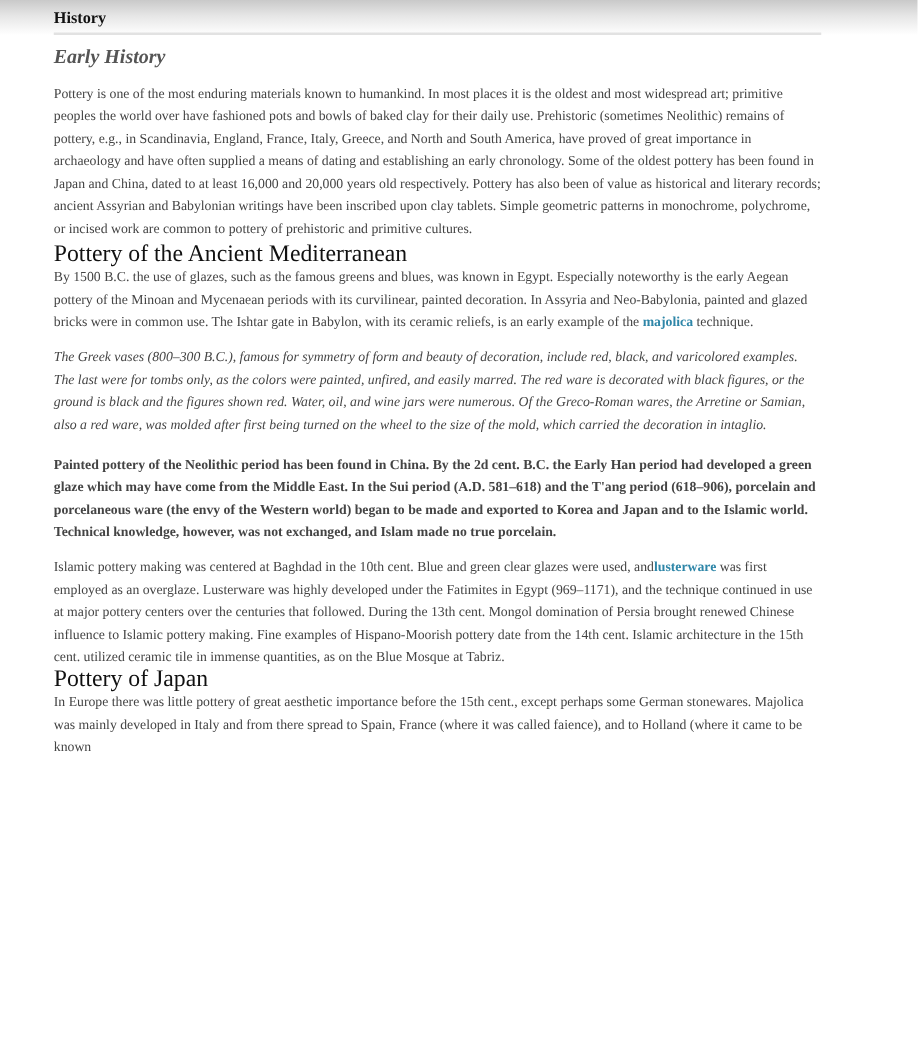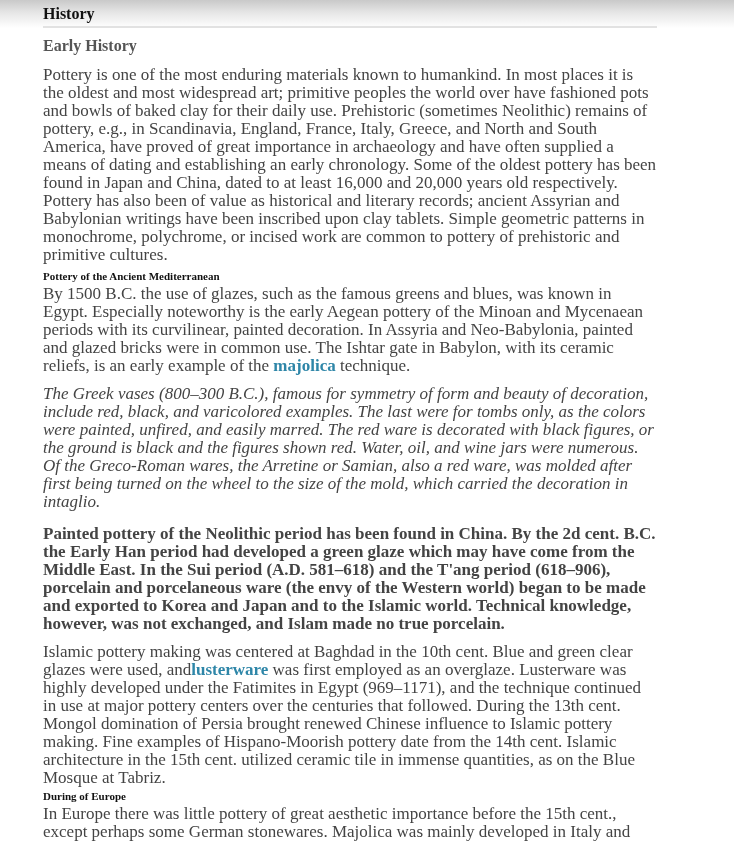--- a/index.html
+++ b/index.html
@@ -19,50 +19,51 @@
       background: linear-gradient(to bottom, #c9c9c9 0%, #e6e6e6 45%, #ffffff 100%);
     }
     .page {
       position: absolute;
       left: 43px;
       top: 0;
       width: 614px;
     }
     .h-history {
       font-weight: bold;
-      font-size: 16px;
+      font-size: 13px;
       color: #111111;
       margin: 0;
       padding-top: 5px;
       line-height: 18px;
       position: relative;
     }
     .rule {
       height: 2px;
       background: #e2e2e2;
       width: 614px;
       margin-top: 3px;
     }
     .h-early {
       font-weight: bold;
       font-size: 16px;
       color: #555555;
       margin: 9px 0 0 0;
       line-height: 18px;
+      font-style: italic;
     }
     p {
-      font-size: 17px;
+      font-size: 11px;
       line-height: 18px;
       margin: 0;
       color: #444444;
     }
     .p1 { margin-top: 11px; }
     .h-sub {
-      font-weight: bold;
-      font-size: 11px;
+      font-weight: normal;
+      font-size: 19px;
       color: #111111;
       margin: 0;
       line-height: 18px;
     }
     .h-med { margin-top: 3px; }
     .p-greek { margin-top: 10px; font-style: italic; }
     .h-asia { margin-top: 8px; }
     .p-asia { margin-top: 14px; font-weight: bold; }
     .p-islam { margin-top: 10px; }
     .h-europe { margin-top: 0px; }
@@ -84,15 +85,15 @@
   <h2 class="h-early">Early History</h2>
   <p class="p1">Pottery is one of the most enduring materials known to humankind. In most places it is the oldest and most widespread art; primitive peoples the world over have fashioned pots and bowls of baked clay for their daily use. Prehistoric (sometimes Neolithic) remains of pottery, e.g., in Scandinavia, England, France, Italy, Greece, and North and South America, have proved of great importance in archaeology and have often supplied a means of dating and establishing an early chronology. Some of the oldest pottery has been found in Japan and China, dated to at least 16,000 and 20,000 years old respectively. Pottery has also been of value as historical and literary records; ancient Assyrian and Babylonian writings have been inscribed upon clay tablets. Simple geometric patterns in monochrome, polychrome, or incised work are common to pottery of prehistoric and primitive cultures.</p>
 
   <h3 class="h-sub h-med">Pottery of the Ancient Mediterranean</h3>
   <p><span>By 1500 B.C. the use of glazes, such as the famous greens and blues, was known in Egypt. Especially noteworthy is the early Aegean pottery of the Minoan and Mycenaean periods with its curvilinear, painted decoration. In Assyria and Neo-Babylonia, painted and glazed bricks were in common use. The Ishtar gate in Babylon, with its ceramic reliefs, is an early example of the </span><a class="link" href="#">majolica</a><span> technique.</span></p>
   <p class="p-greek">The Greek vases (800–300 B.C.), famous for symmetry of form and beauty of decoration, include red, black, and varicolored examples. The last were for tombs only, as the colors were painted, unfired, and easily marred. The red ware is decorated with black figures, or the ground is black and the figures shown red. Water, oil, and wine jars were numerous. Of the Greco-Roman wares, the Arretine or Samian, also a red ware, was molded after first being turned on the wheel to the size of the mold, which carried the decoration in intaglio.</p>
 
   <p class="p-asia">Painted pottery of the Neolithic period has been found in China. By the 2d cent. B.C. the Early Han period had developed a green glaze which may have come from the Middle East. In the Sui period (A.D. 581–618) and the T'ang period (618–906), porcelain and porcelaneous ware (the envy of the Western world) began to be made and exported to Korea and Japan and to the Islamic world. Technical knowledge, however, was not exchanged, and Islam made no true porcelain.</p>
   <p class="p-islam"><span>Islamic pottery making was centered at Baghdad in the 10th cent. Blue and green clear glazes were used, and</span><a class="link" href="#">lusterware</a><span> was first employed as an overglaze. Lusterware was highly developed under the Fatimites in Egypt (969–1171), and the technique continued in use at major pottery centers over the centuries that followed. During the 13th cent. Mongol domination of Persia brought renewed Chinese influence to Islamic pottery making. Fine examples of Hispano-Moorish pottery date from the 14th cent. Islamic architecture in the 15th cent. utilized ceramic tile in immense quantities, as on the Blue Mosque at Tabriz.</span></p>
 
-  <h3 class="h-sub h-europe">During of Europe</h3>
+  <h3 class="h-sub h-europe">Pottery of Japan</h3>
   <p>In Europe there was little pottery of great aesthetic importance before the 15th cent., except perhaps some German stonewares. Majolica was mainly developed in Italy and from there spread to Spain, France (where it was called faience), and to Holland (where it came to be known</p>
 </div>
 
 </body></html>

